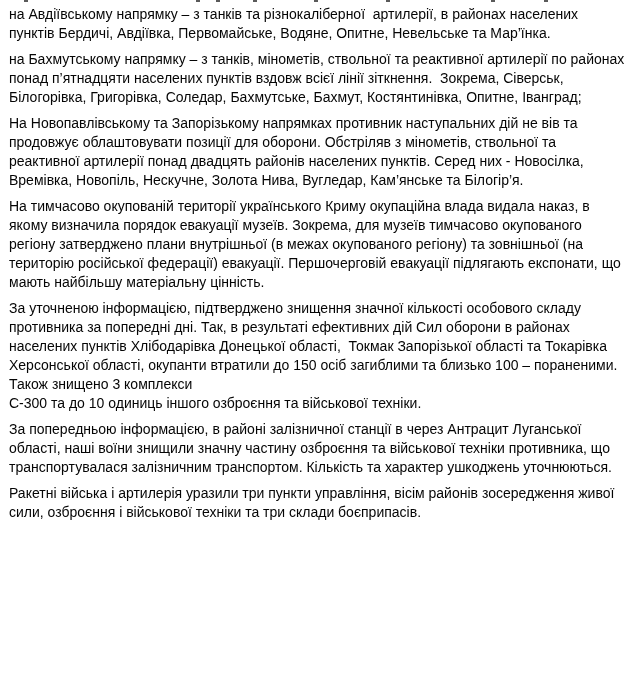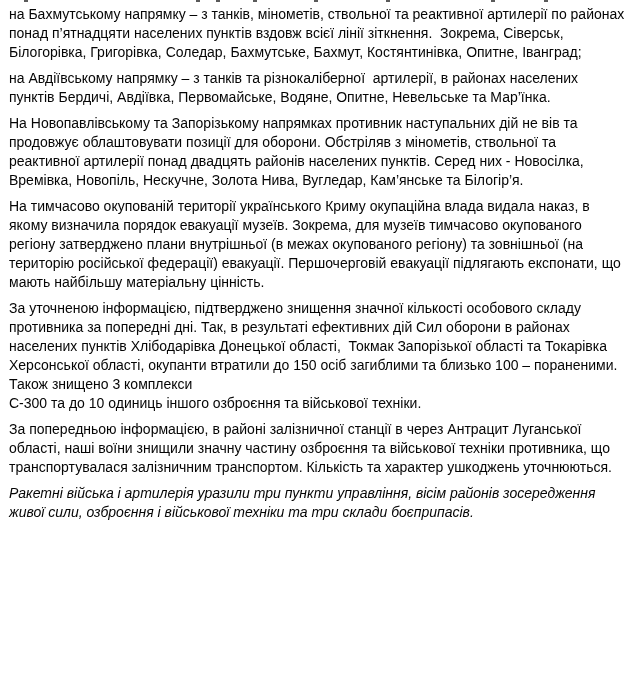--- a/index.html
+++ b/index.html
@@ -21,21 +21,20 @@
     padding: 5px 8px 6px 9px;
     letter-spacing: 0;
   }
   .post-body p {
     margin: 0 0 7px 0;
     white-space: pre-wrap;
     word-wrap: break-word;
   }
   .post-body p:last-child {
     margin-bottom: 12px;
-    font-style: italic;
   }
   .clipped-row {
     position: absolute;
     top: 0;
     left: 0;
     width: 635px;
     height: 2px;
   }
   .frag {
     position: absolute;
@@ -54,21 +53,21 @@
   <span class="frag" style="left:196px"></span>
   <span class="frag" style="left:216px"></span>
   <span class="frag" style="left:253px"></span>
   <span class="frag" style="left:314px"></span>
   <span class="frag" style="left:386px"></span>
   <span class="frag" style="left:491px"></span>
   <span class="frag" style="left:544px"></span>
 </div>
 
 <article class="post-body">
+  <p>на Авдіївському напрямку – з танків та різнокаліберної  артилерії, в районах населених пунктів Бердичі, Авдіївка, Первомайське, Водяне, Опитне, Невельське та Мар’їнка.</p>
   <p>на Бахмутському напрямку – з танків, мінометів, ствольної та реактивної артилерії по районах понад п’ятнадцяти населених пунктів вздовж всієї лінії зіткнення.  Зокрема, Сіверськ, Білогорівка, Григорівка, Соледар, Бахмутське, Бахмут, Костянтинівка, Опитне, Іванград;</p>
-  <p>на Авдіївському напрямку – з танків та різнокаліберної  артилерії, в районах населених пунктів Бердичі, Авдіївка, Первомайське, Водяне, Опитне, Невельське та Мар’їнка.</p>
   <p>На Новопавлівському та Запорізькому напрямках противник наступальних дій не вів та продовжує облаштовувати позиції для оборони. Обстріляв з мінометів, ствольної та реактивної артилерії понад двадцять районів населених пунктів. Серед них - Новосілка, Времівка, Новопіль, Нескучне, Золота Нива, Вугледар, Кам’янське та Білогір’я.</p>
   <p>На тимчасово окупованій території українського Криму окупаційна влада видала наказ, в якому визначила порядок евакуації музеїв. Зокрема, для музеїв тимчасово окупованого регіону затверджено плани внутрішньої (в межах окупованого регіону) та зовнішньої (на територію російської федерації) евакуації. Першочерговій евакуації підлягають експонати, що мають найбільшу матеріальну цінність.</p>
   <p>За уточненою інформацією, підтверджено знищення значної кількості особового складу противника за попередні дні. Так, в результаті ефективних дій Сил оборони в районах населених пунктів Хлібодарівка Донецької області,  Токмак Запорізької області та Токарівка Херсонської області, окупанти втратили до 150 осіб загиблими та близько 100 – пораненими. Також знищено 3 комплекси
 С-300 та до 10 одиниць іншого озброєння та військової техніки.</p>
   <p>За попередньою інформацією, в районі залізничної станції в через Антрацит Луганської області, наші воїни знищили значну частину озброєння та військової техніки противника, що транспортувалася залізничним транспортом. Кількість та характер ушкоджень уточнюються.</p>
   <p>Ракетні війська і артилерія уразили три пункти управління, вісім районів зосередження живої сили, озброєння і військової техніки та три склади боєприпасів.</p>
 </article>
 
 </body></html>

